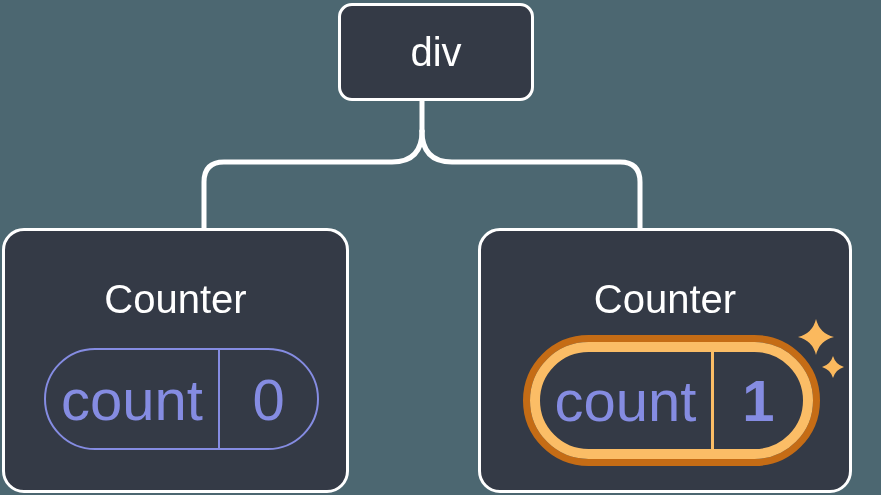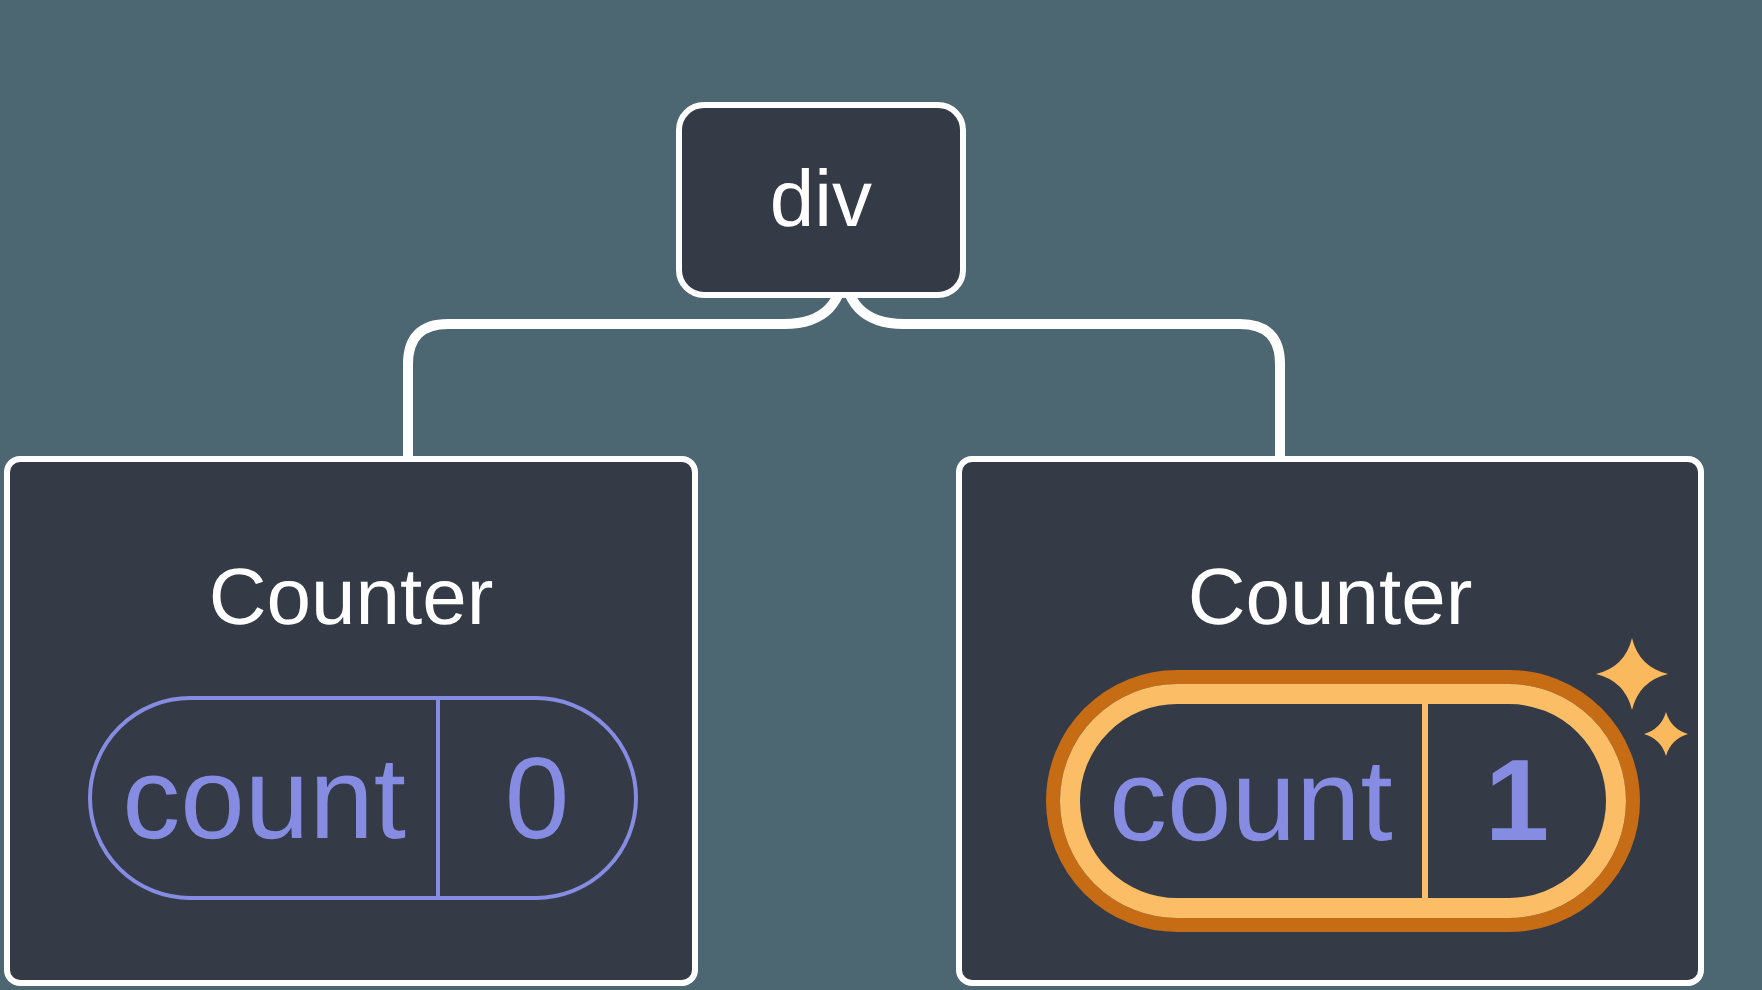--- a/index.html
+++ b/index.html
@@ -27,44 +27,43 @@
     stroke: var(--connector, #ffffff);
     stroke-width: 5;
     stroke-linecap: round;
     stroke-linejoin: round;
   }
 
   
   .root-node {
     position: absolute;
     left: 338px; top: 3px;
-    width: 145px; height: 98px;
+    width: 196px; height: 98px;
     background: var(--card-bg, #353b46);
     border: 3px solid var(--card-border, #ffffff);
     border-radius: 14px;
     box-sizing: border-box;
     display: flex;
     align-items: center;
     justify-content: center;
     z-index: 1;
-    margin-top: 48px;
   }
   .root-node .node-label {
     color: var(--text-primary, #ffffff);
     font-size: 40px;
   }
 
   
   .card {
     position: absolute;
     top: 228px;
     height: 265px;
     background: var(--card-bg, #353b46);
     border: 3px solid var(--card-border, #ffffff);
-    border-radius: 8px;
+    border-radius: 22px;
     box-sizing: border-box;
     z-index: 1;
   }
   .card-left  { left: 2px;   width: 347px; }
   .card-right { left: 478px; width: 374px; }
 
   .card-title {
     position: absolute;
     left: 0; top: 46px;
     width: 100%;

